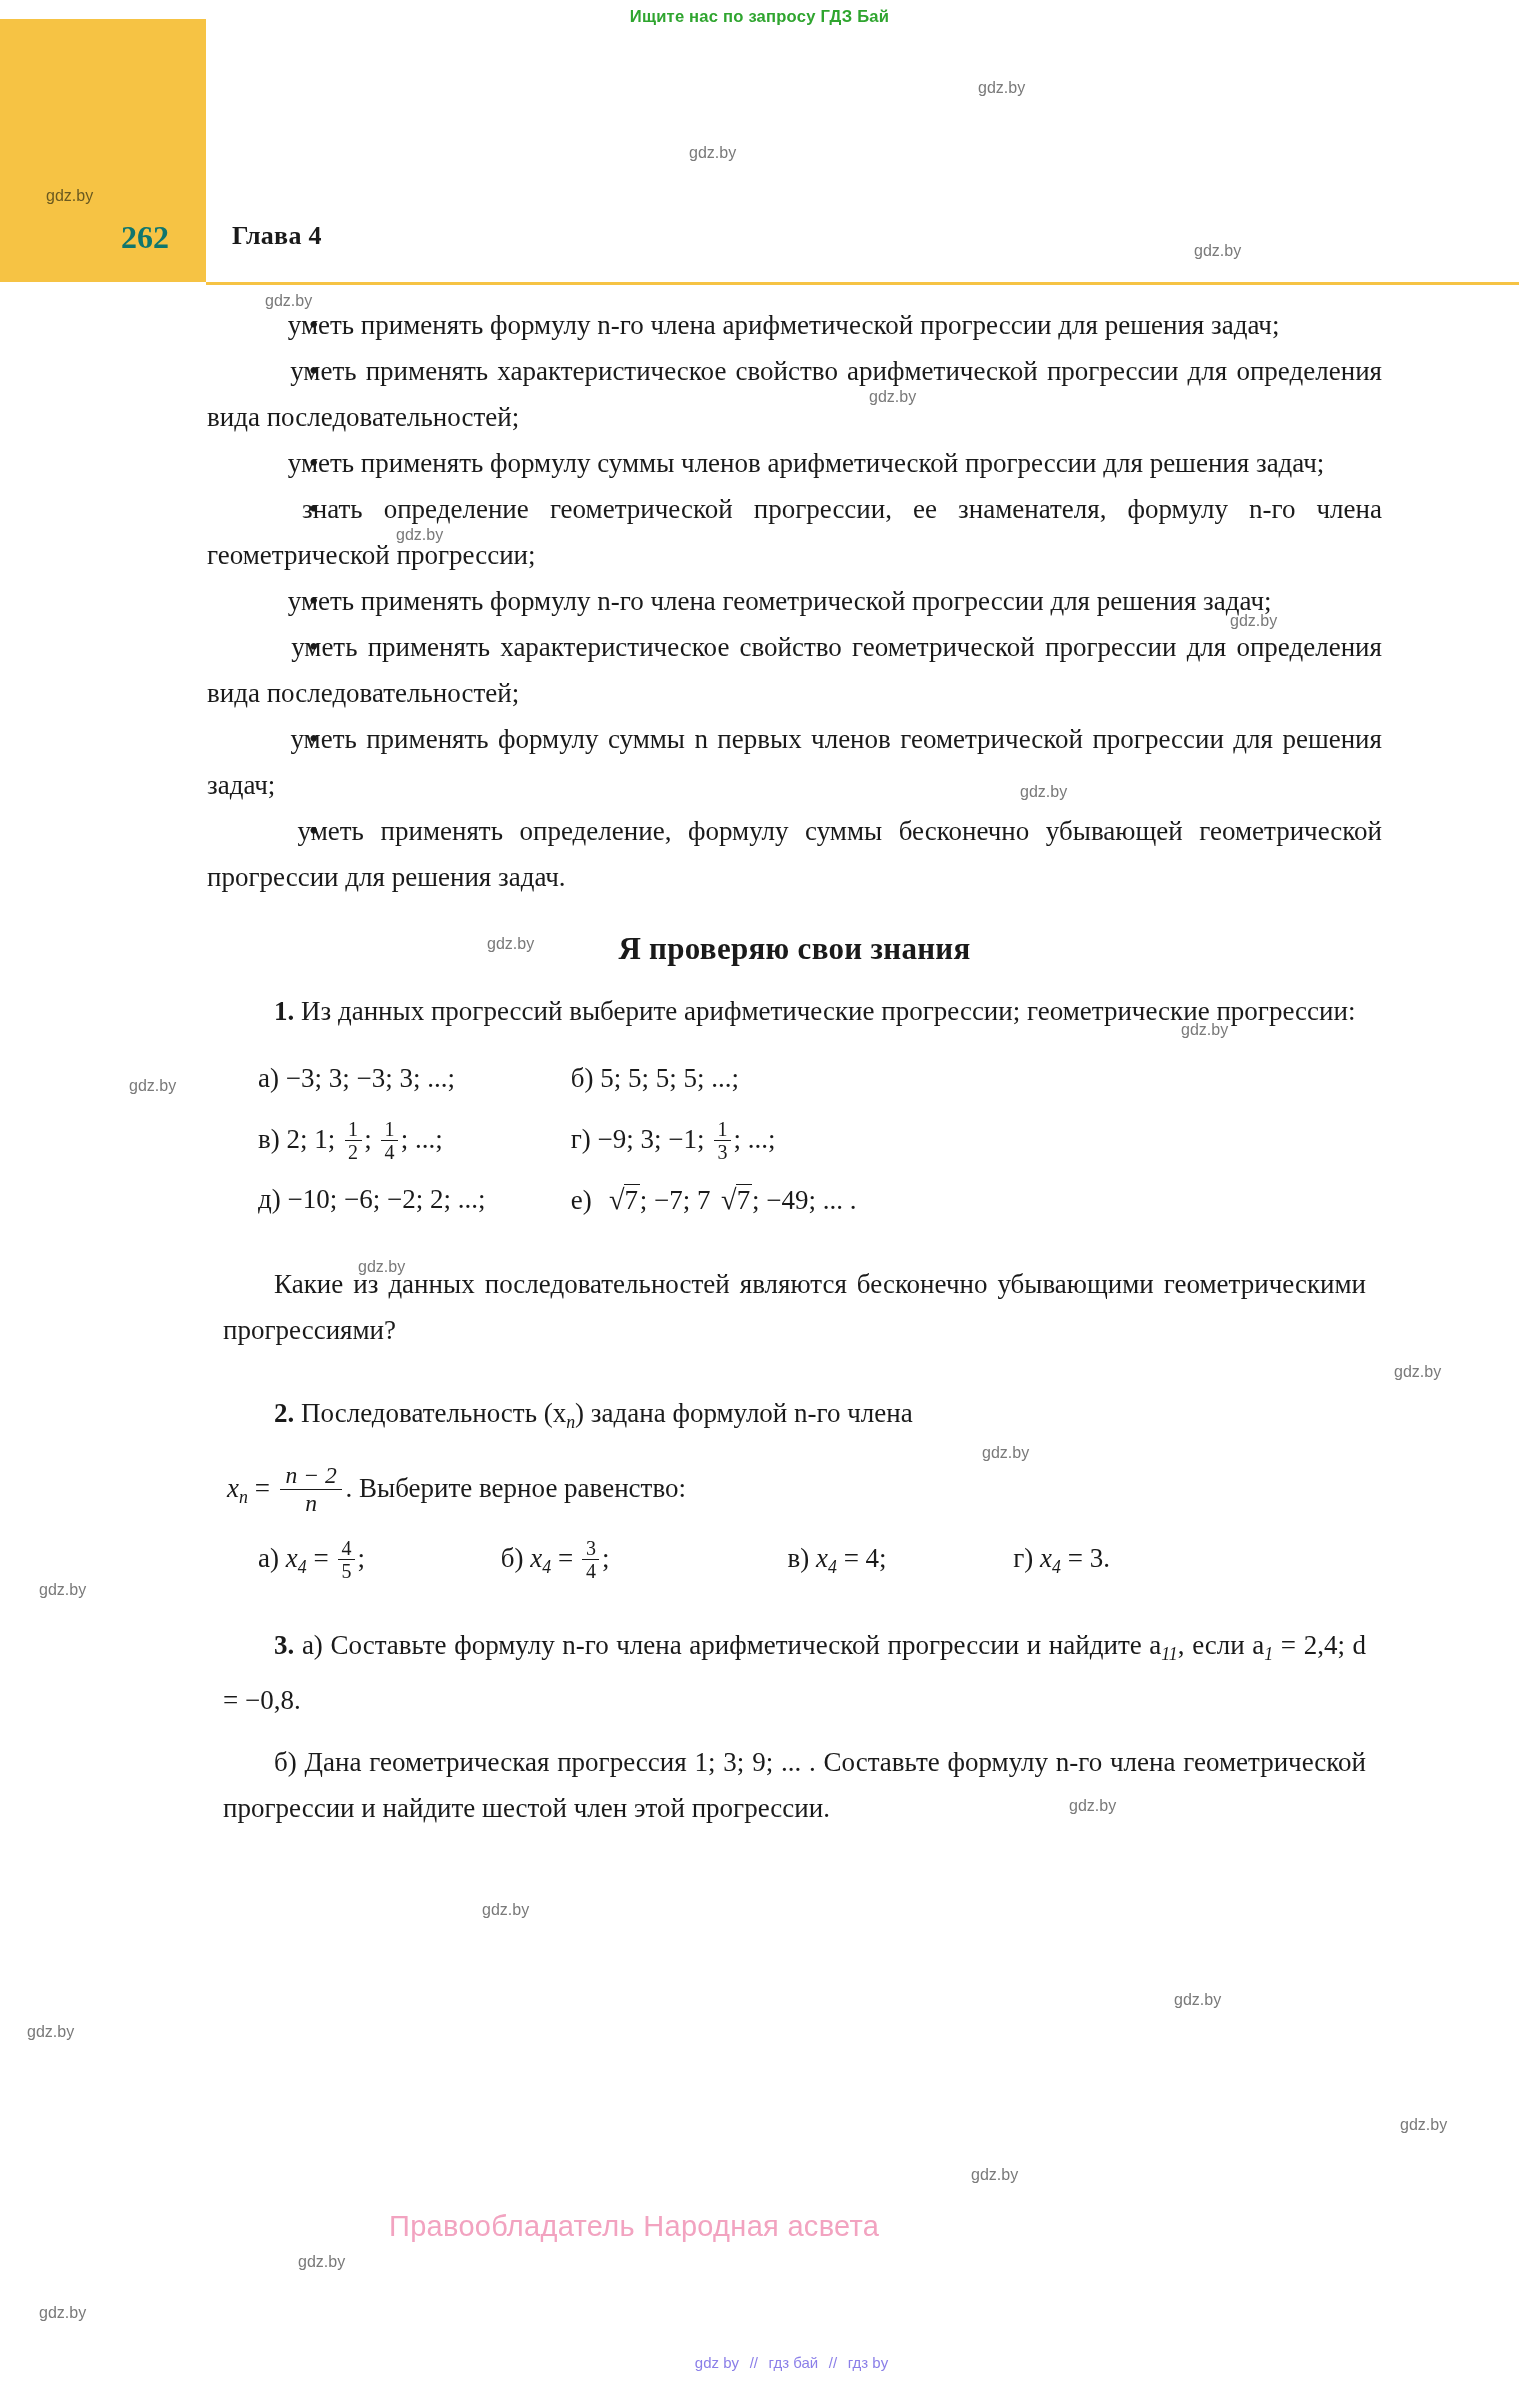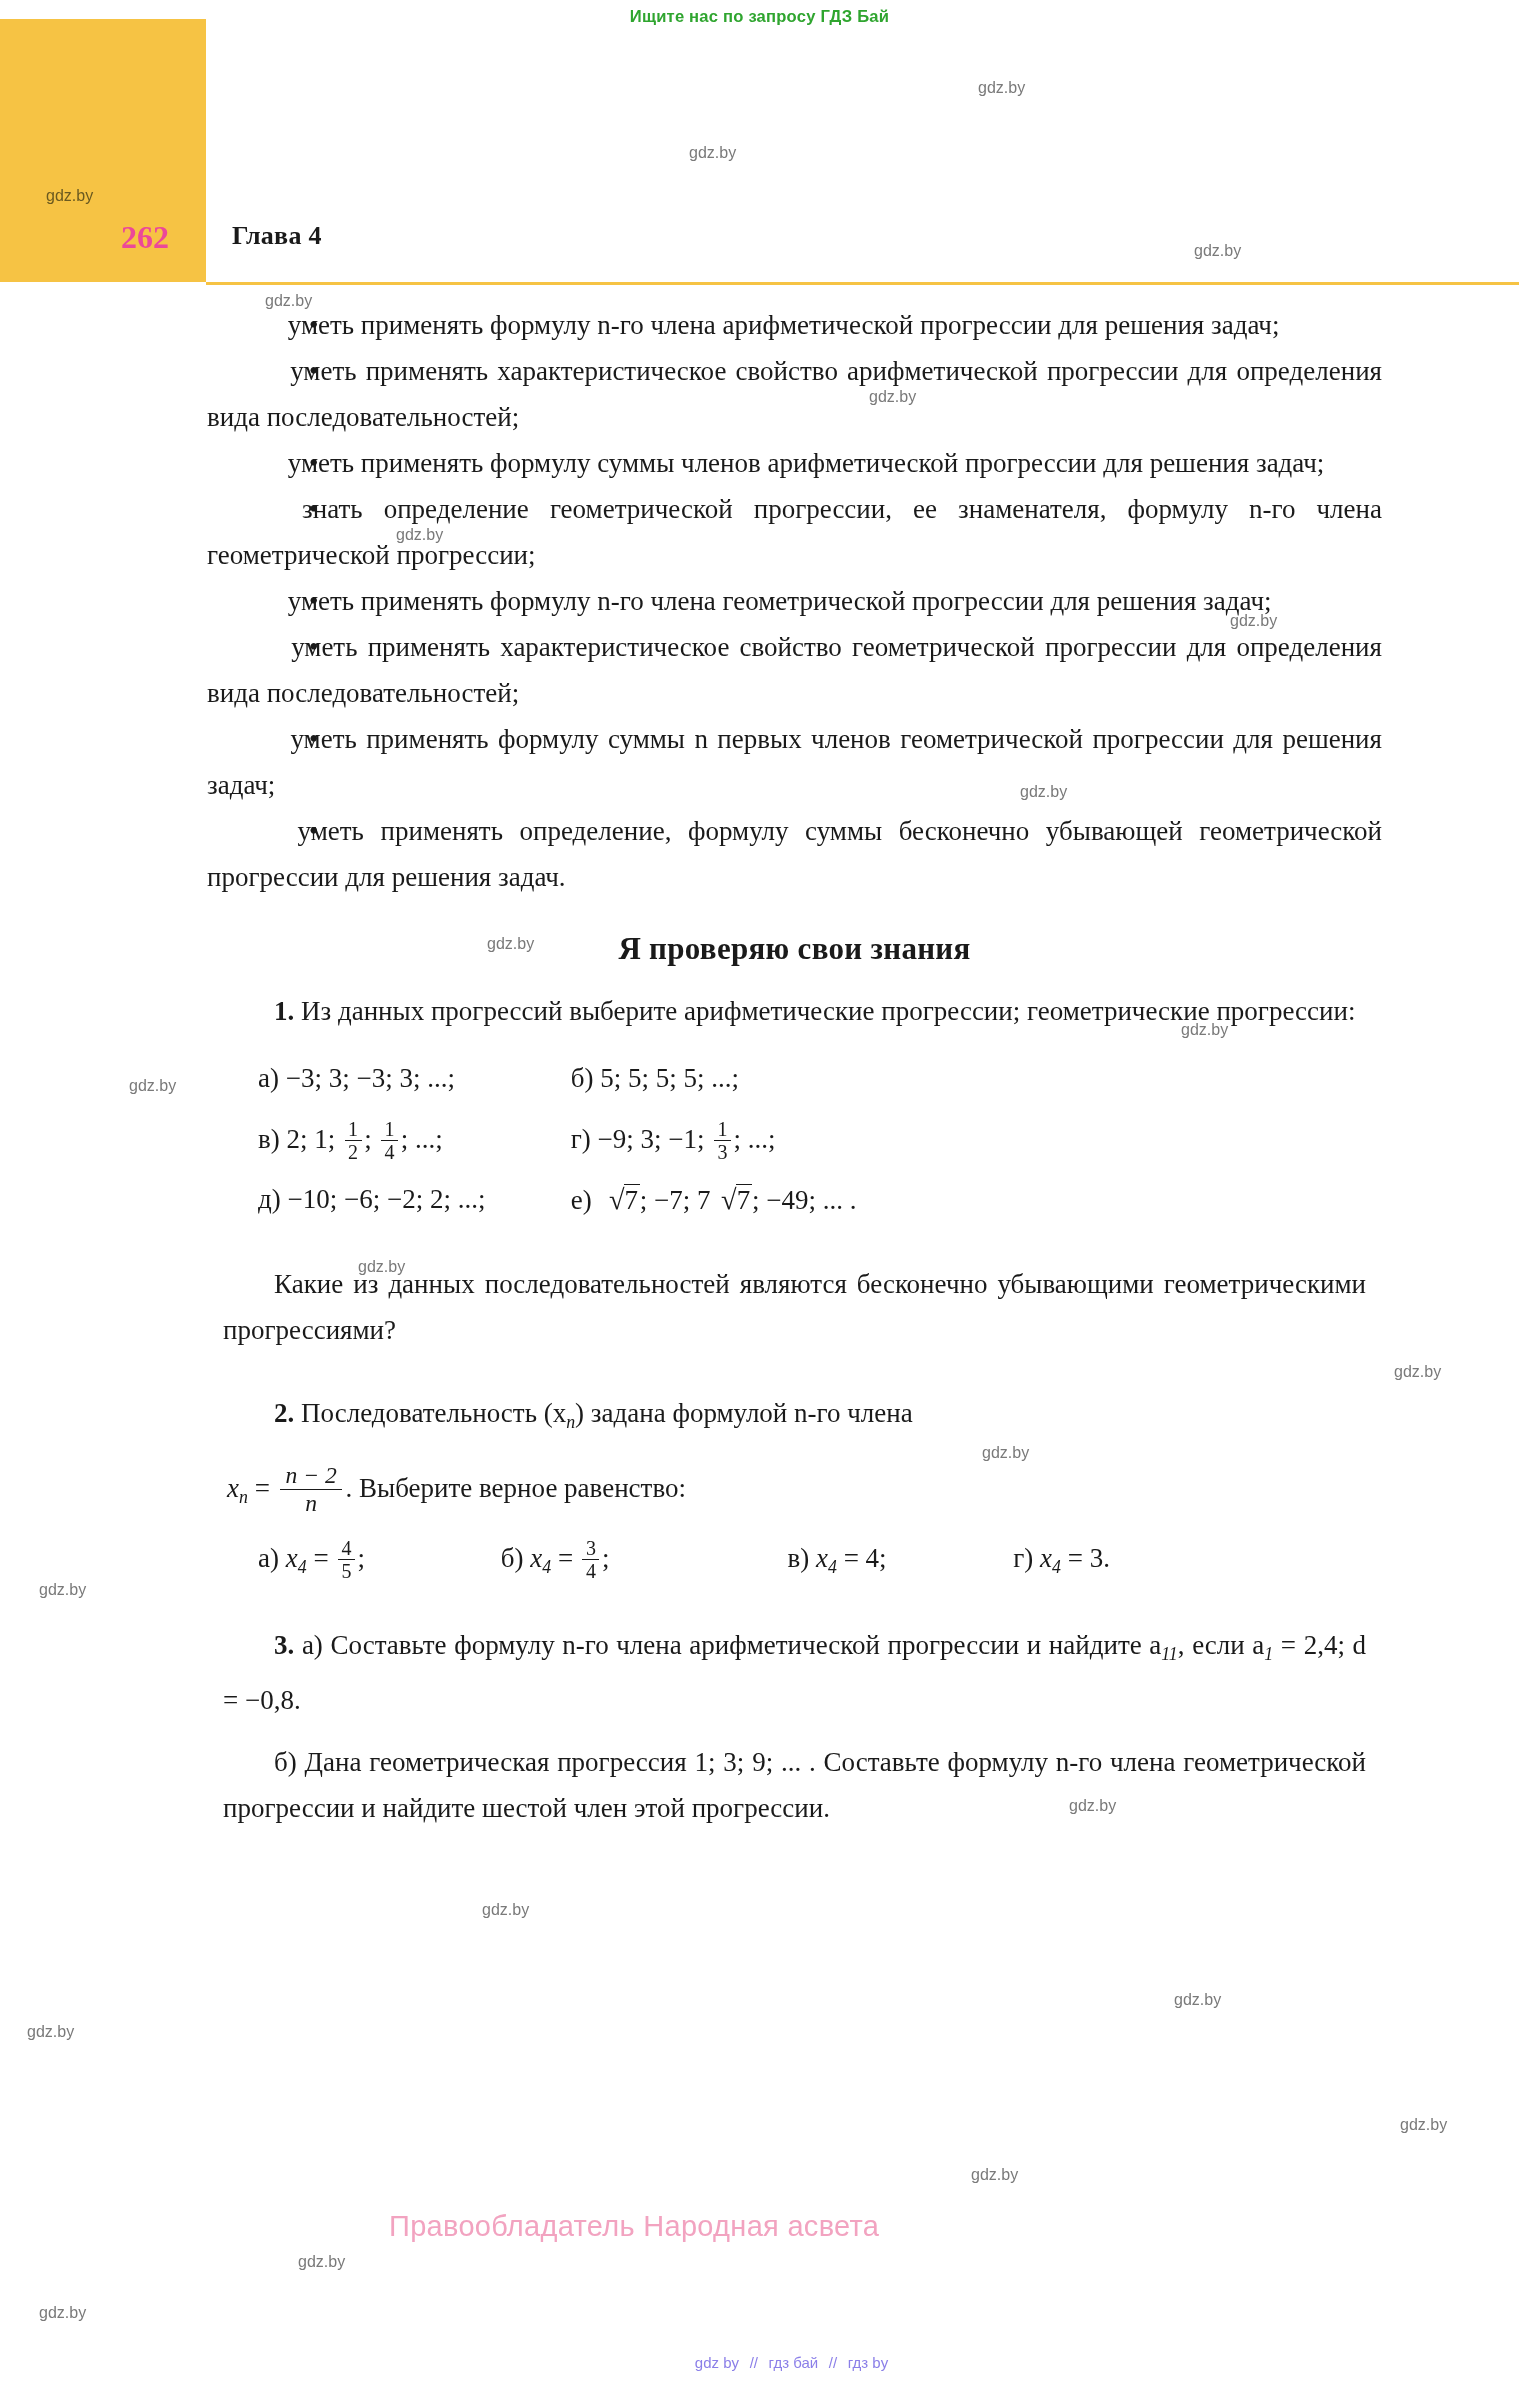--- a/index.html
+++ b/index.html
@@ -41,21 +41,21 @@
     height: 263px;
     background: #f6c344;
   }
   .page-number {
     position: absolute;
     left: 121px;
     top: 219px;
     font-family: "Liberation Serif", serif;
     font-size: 32px;
     font-weight: bold;
-    color: #ec4899;
+    color: #0f766e;
   }
   .chapter-title {
     position: absolute;
     left: 232px;
     top: 221px;
     font-size: 26px;
     font-weight: bold;
     letter-spacing: 0.3px;
   }
   .header-rule {

